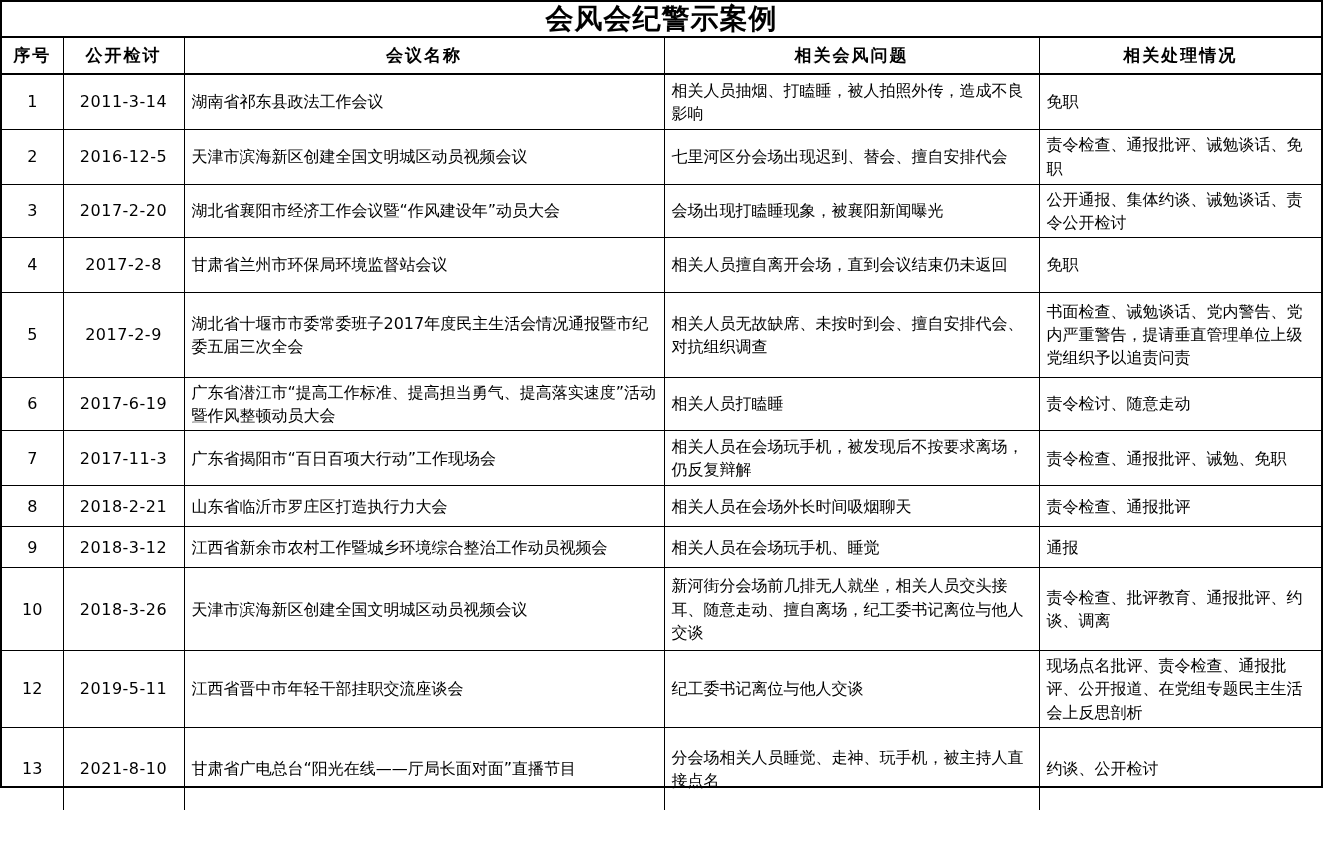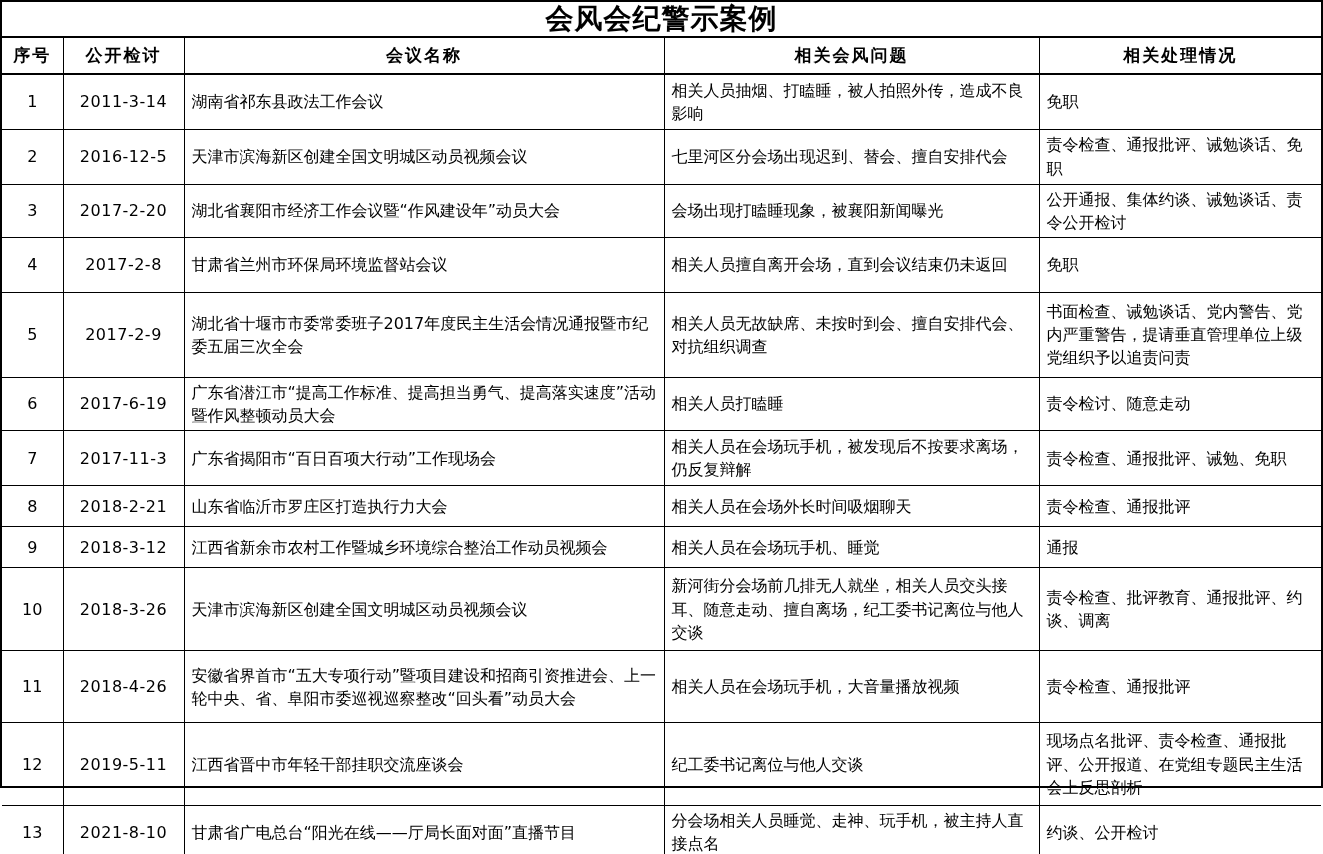--- a/index.html
+++ b/index.html
@@ -150,27 +150,20 @@
         <td>通报</td>
       </tr>
       <tr>
         <td class="c">10</td>
         <td class="c date">2018-3-26</td>
         <td>天津市滨海新区创建全国文明城区动员视频会议</td>
         <td>新河街分会场前几排无人就坐，相关人员交头接耳、随意走动、擅自离场，纪工委书记离位与他人交谈</td>
         <td>责令检查、批评教育、通报批评、约谈、调离</td>
       </tr>
       <tr>
-        <td class="c">11</td>
-        <td class="c date">2018-4-26</td>
-        <td>安徽省界首市“五大专项行动”暨项目建设和招商引资推进会、上一轮中央、省、阜阳市委巡视巡察整改“回头看”动员大会</td>
-        <td>相关人员在会场玩手机，大音量播放视频</td>
-        <td>责令检查、通报批评</td>
-      </tr>
-      <tr>
         <td class="c">12</td>
         <td class="c date">2019-5-11</td>
         <td>江西省晋中市年轻干部挂职交流座谈会</td>
         <td>纪工委书记离位与他人交谈</td>
         <td>现场点名批评、责令检查、通报批评、公开报道、在党组专题民主生活会上反思剖析</td>
       </tr>
       <tr>
         <td class="c">13</td>
         <td class="c date">2021-8-10</td>
         <td>甘肃省广电总台“阳光在线——厅局长面对面”直播节目</td>

